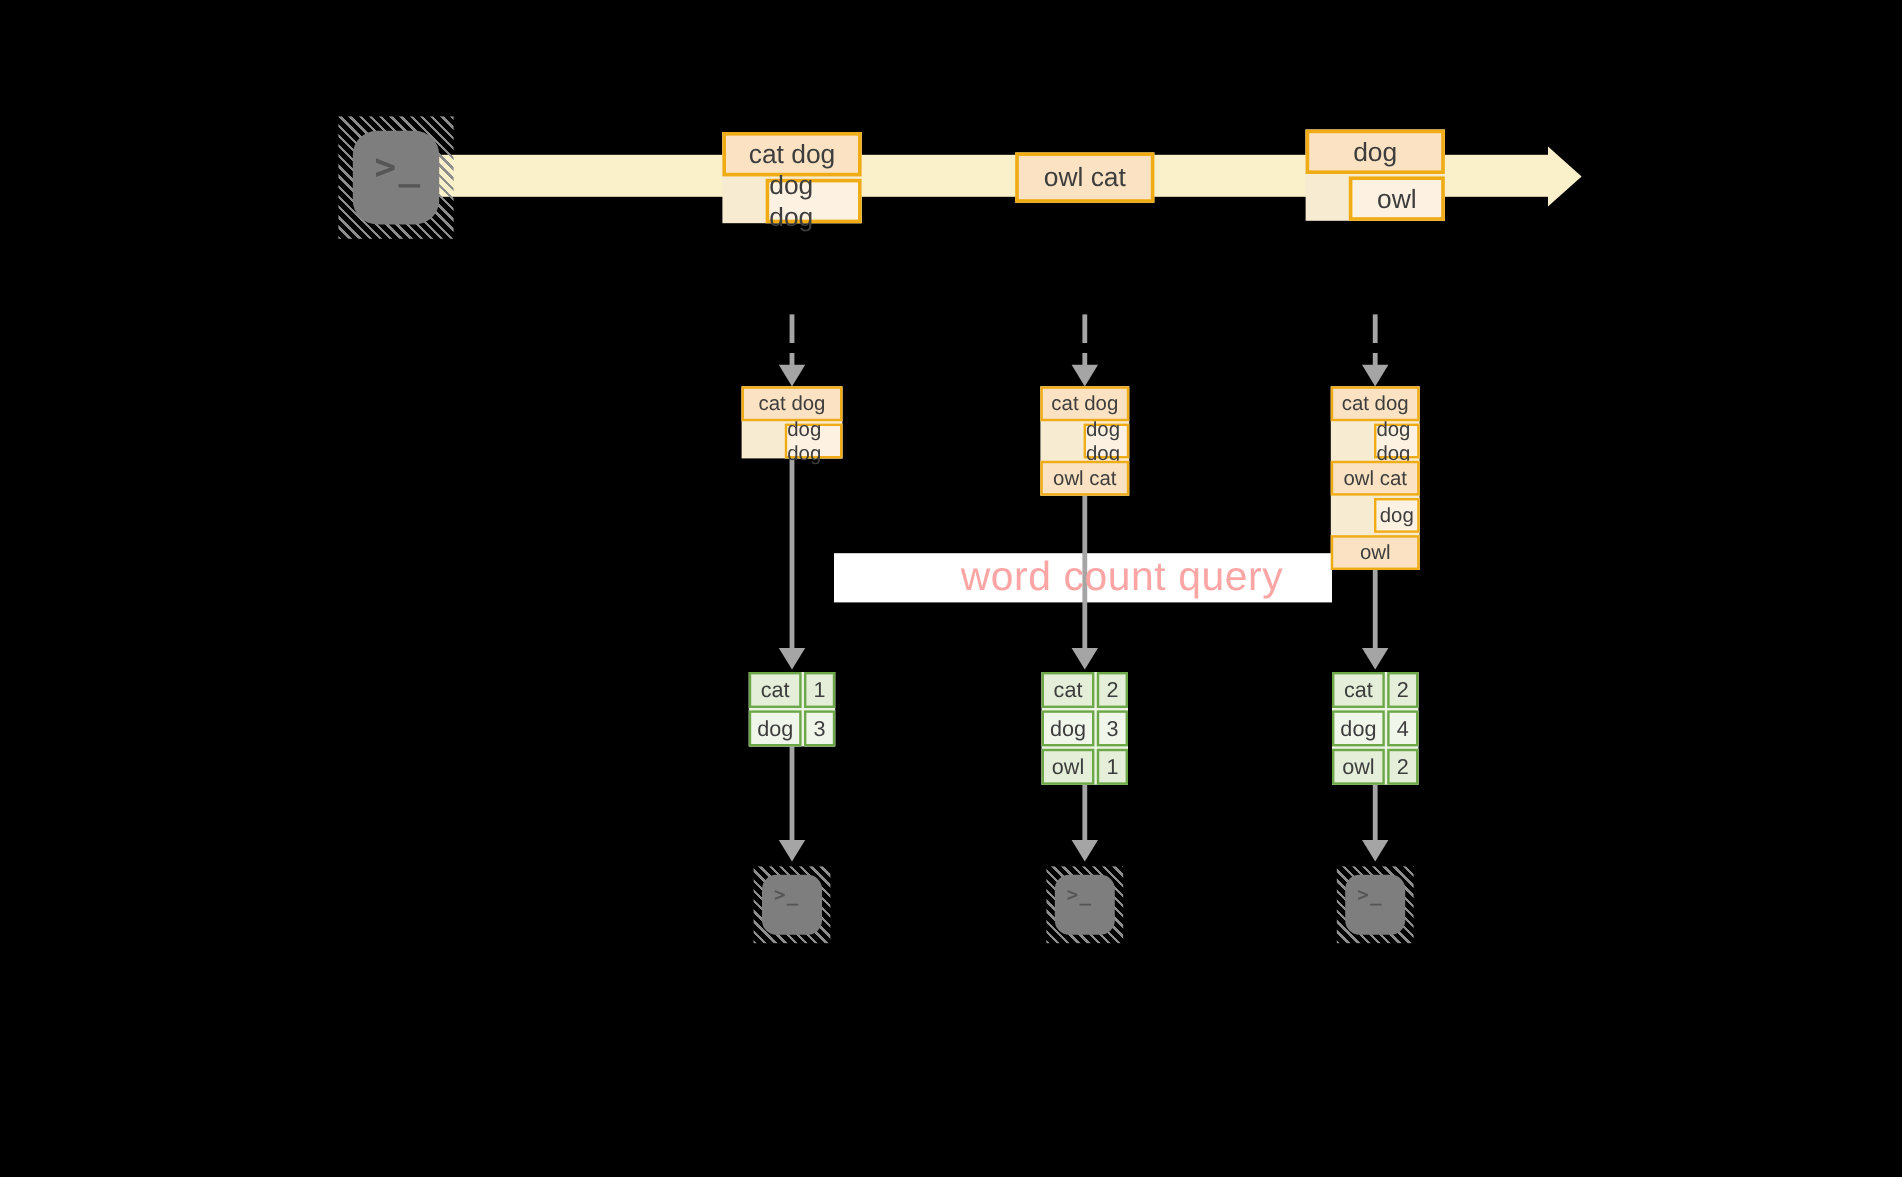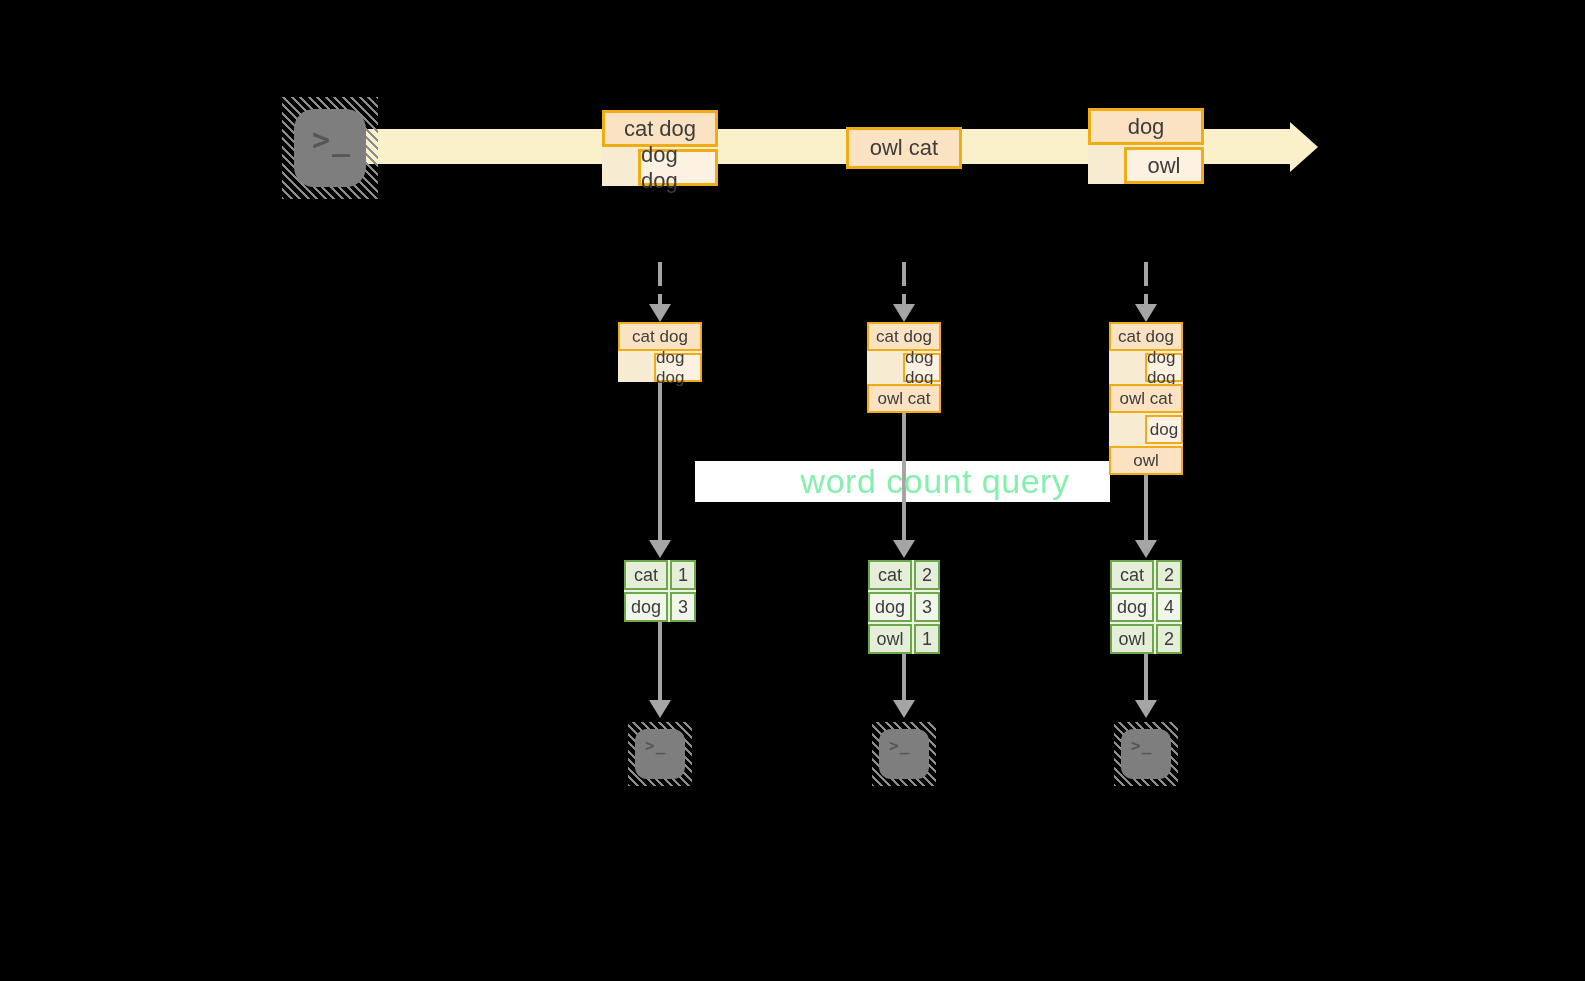--- a/index.html
+++ b/index.html
@@ -43,21 +43,21 @@
   .vline.dash { background:repeating-linear-gradient(to bottom,#A5A5A5 0 24px, transparent 24px 32px); }
   .ahead { position:absolute; width:0; height:0; z-index:3;
            border-left:11px solid transparent; border-right:11px solid transparent;
            border-top:18px solid #A5A5A5; }
 
   
   .qband { position:absolute; left:695px; top:461px; width:415px; height:41px;
            background:#FFFFFF; z-index:2; }
   .qlabel { position:absolute; left:695px; top:458px; width:480px; height:46px;
            display:flex; align-items:center; justify-content:center;
-           font-size:34px; font-weight:300; color:#86efac; letter-spacing:0.5px; z-index:5;text-align:center; }
+           font-size:34px; font-weight:300; color:#fca5a5; letter-spacing:0.5px; z-index:5;text-align:center; }
 
   
   .gtable { position:absolute; display:grid; grid-template-columns:44px 26px; gap:2px;
            background:#edf3e4; z-index:4; }
   .gtable > div { box-sizing:border-box; height:30px; border:2px solid #6CA847;
            background:#E4EED8; display:flex; align-items:center; justify-content:center;
            font-size:18px; }
   .gtable > div.light { background:#F1F6EB; }
 </style>
 </head>

